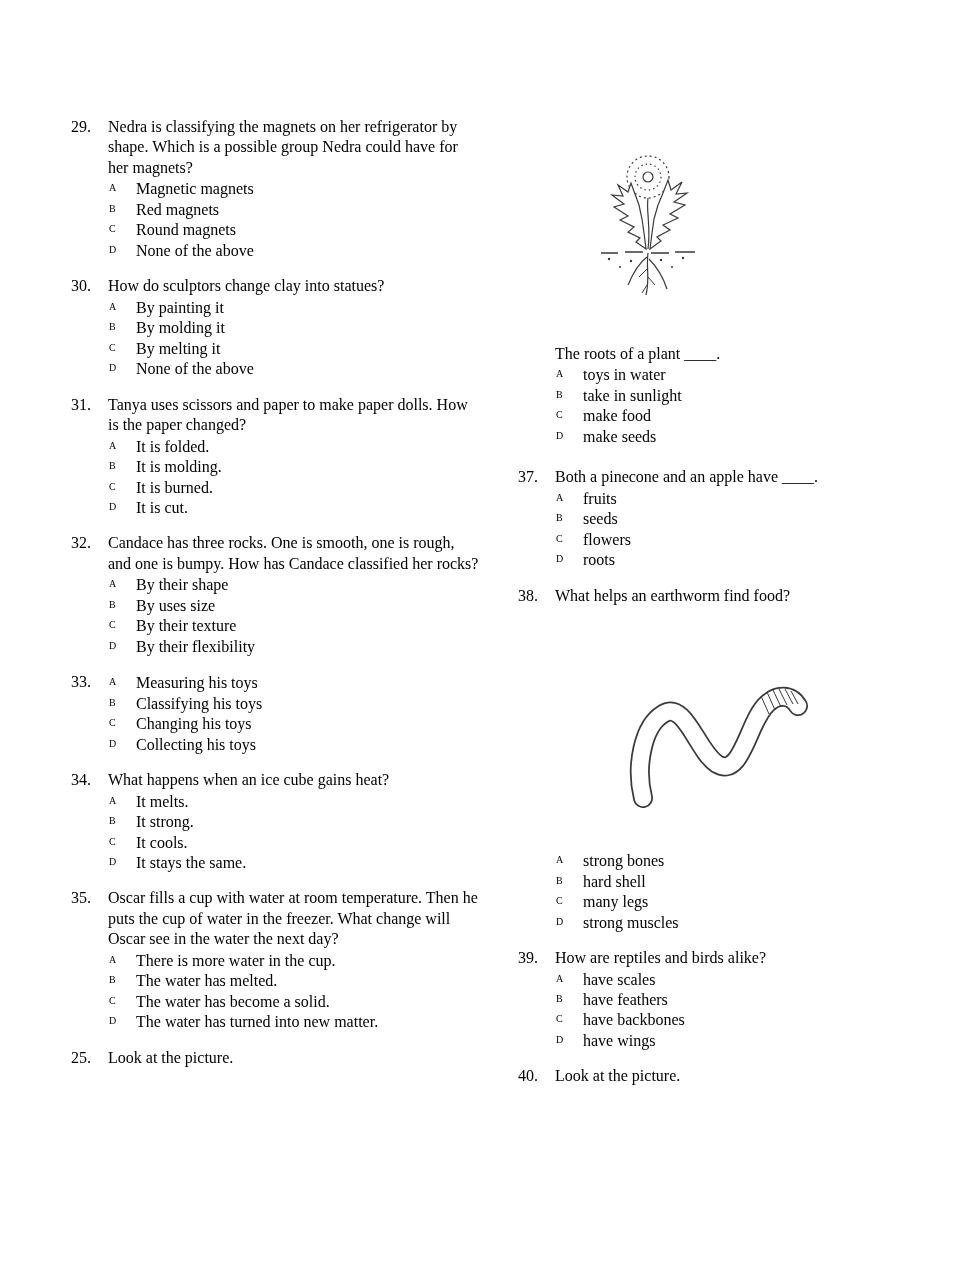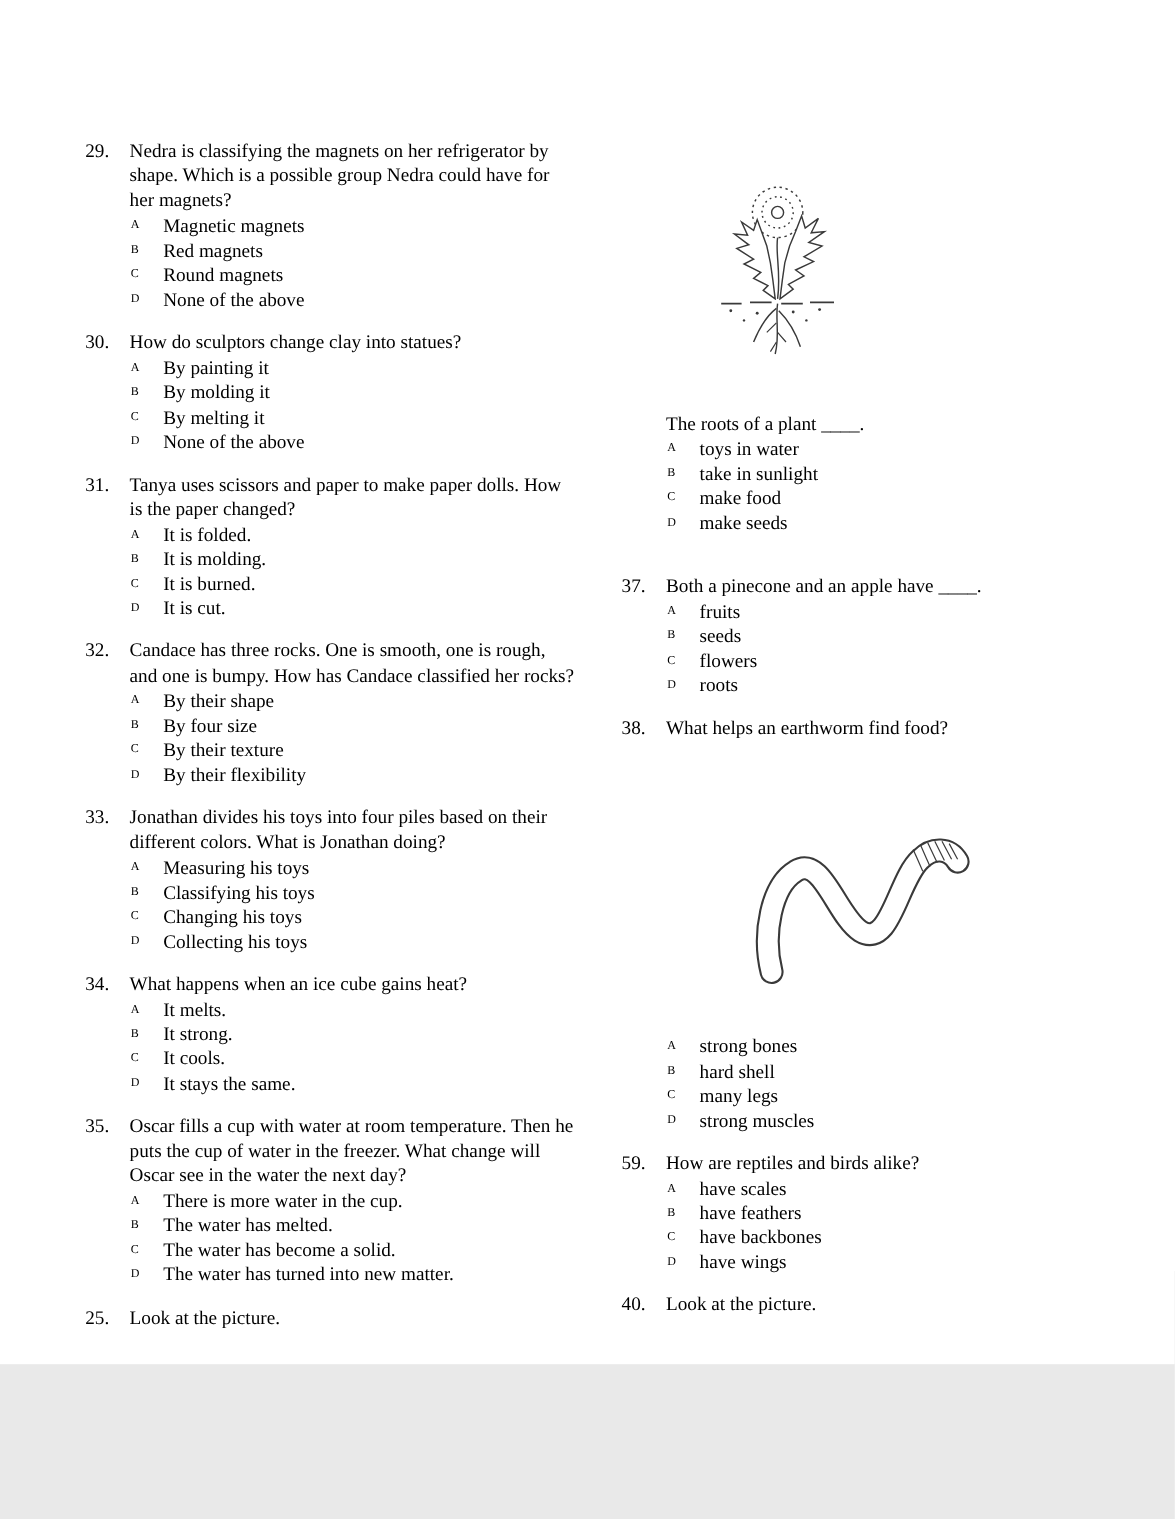--- a/index.html
+++ b/index.html
@@ -1,20 +1,20 @@
 <!DOCTYPE html>
 <html><head>
 <meta charset="utf-8">
 <style>
   * { margin: 0; padding: 0; box-sizing: border-box; }
   html, body { background: #e9e9e9; }
   .page {
     position: relative;
     width: 979px;
-    height: 1137px;
+    height: 1266px;
     margin: 0 auto;
     background: #ffffff;
     font-family: "Liberation Serif", "DejaVu Serif", serif;
     font-size: 16px;
     line-height: 1.28;
     color: #000;
     overflow: hidden;
   }
   .col { position: absolute; top: 117px; }
   .col-left  { left: 71px;  width: 409px; }
@@ -22,21 +22,21 @@
 
   .question { display: flex; margin-bottom: 15px; }
   .qnum  { width: 37px; flex: none; }
   .qbody { flex: 1; }
   .qtext { }
   .options { margin-top: 1px; }
   .option  { display: flex; align-items: flex-start; }
   .opt-letter { width: 28px; flex: none; font-size: 10px; padding-top: 3px; padding-left: 1px; }
   .opt-label  { flex: 1; }
 
-  .stem-block { margin-left: 37px; margin-bottom: 32px; }
+  .stem-block { margin-left: 37px; margin-bottom: 20px; }
 
   .fig-plant { margin: 32px 0 35px 55px; width: 150px; }
   .fig-worm  { margin: 40px 0 35px 60px; width: 210px; }
   svg { display: block; }
 </style>
 </head>
 <body>
 
 <div class="page">
 
@@ -121,38 +121,37 @@
       <div class="qnum">32.</div>
       <div class="qbody">
         <div class="qtext">Candace has three rocks. One is smooth, one is rough, and one is bumpy. How has Candace classified her rocks?</div>
         <div class="options">
           <div class="option">
               <span class="opt-letter">A</span>
               <span class="opt-label">By their shape</span>
             </div>
           <div class="option">
               <span class="opt-letter">B</span>
-              <span class="opt-label">By four size</span>
+              <span class="opt-label">By uses size</span>
             </div>
           <div class="option">
               <span class="opt-letter">C</span>
               <span class="opt-label">By their texture</span>
             </div>
           <div class="option">
               <span class="opt-letter">D</span>
               <span class="opt-label">By their flexibility</span>
             </div>
         </div>
       </div>
     </div>
 
     <div class="question">
       <div class="qnum">33.</div>
       <div class="qbody">
-        <div class="qtext">Jonathan divides his toys into four piles based on their different colors. What is Jonathan doing?</div>
         <div class="options">
           <div class="option">
               <span class="opt-letter">A</span>
               <span class="opt-label">Measuring his toys</span>
             </div>
           <div class="option">
               <span class="opt-letter">B</span>
               <span class="opt-label">Classifying his toys</span>
             </div>
           <div class="option">
@@ -334,21 +333,21 @@
             </div>
           <div class="option">
               <span class="opt-letter">D</span>
               <span class="opt-label">strong muscles</span>
             </div>
         </div>
       </div>
     </div>
 
     <div class="question">
-      <div class="qnum">59.</div>
+      <div class="qnum">39.</div>
       <div class="qbody">
         <div class="qtext">How are reptiles and birds alike?</div>
         <div class="options">
           <div class="option">
               <span class="opt-letter">A</span>
               <span class="opt-label">have scales</span>
             </div>
           <div class="option">
               <span class="opt-letter">B</span>
               <span class="opt-label">have feathers</span>

